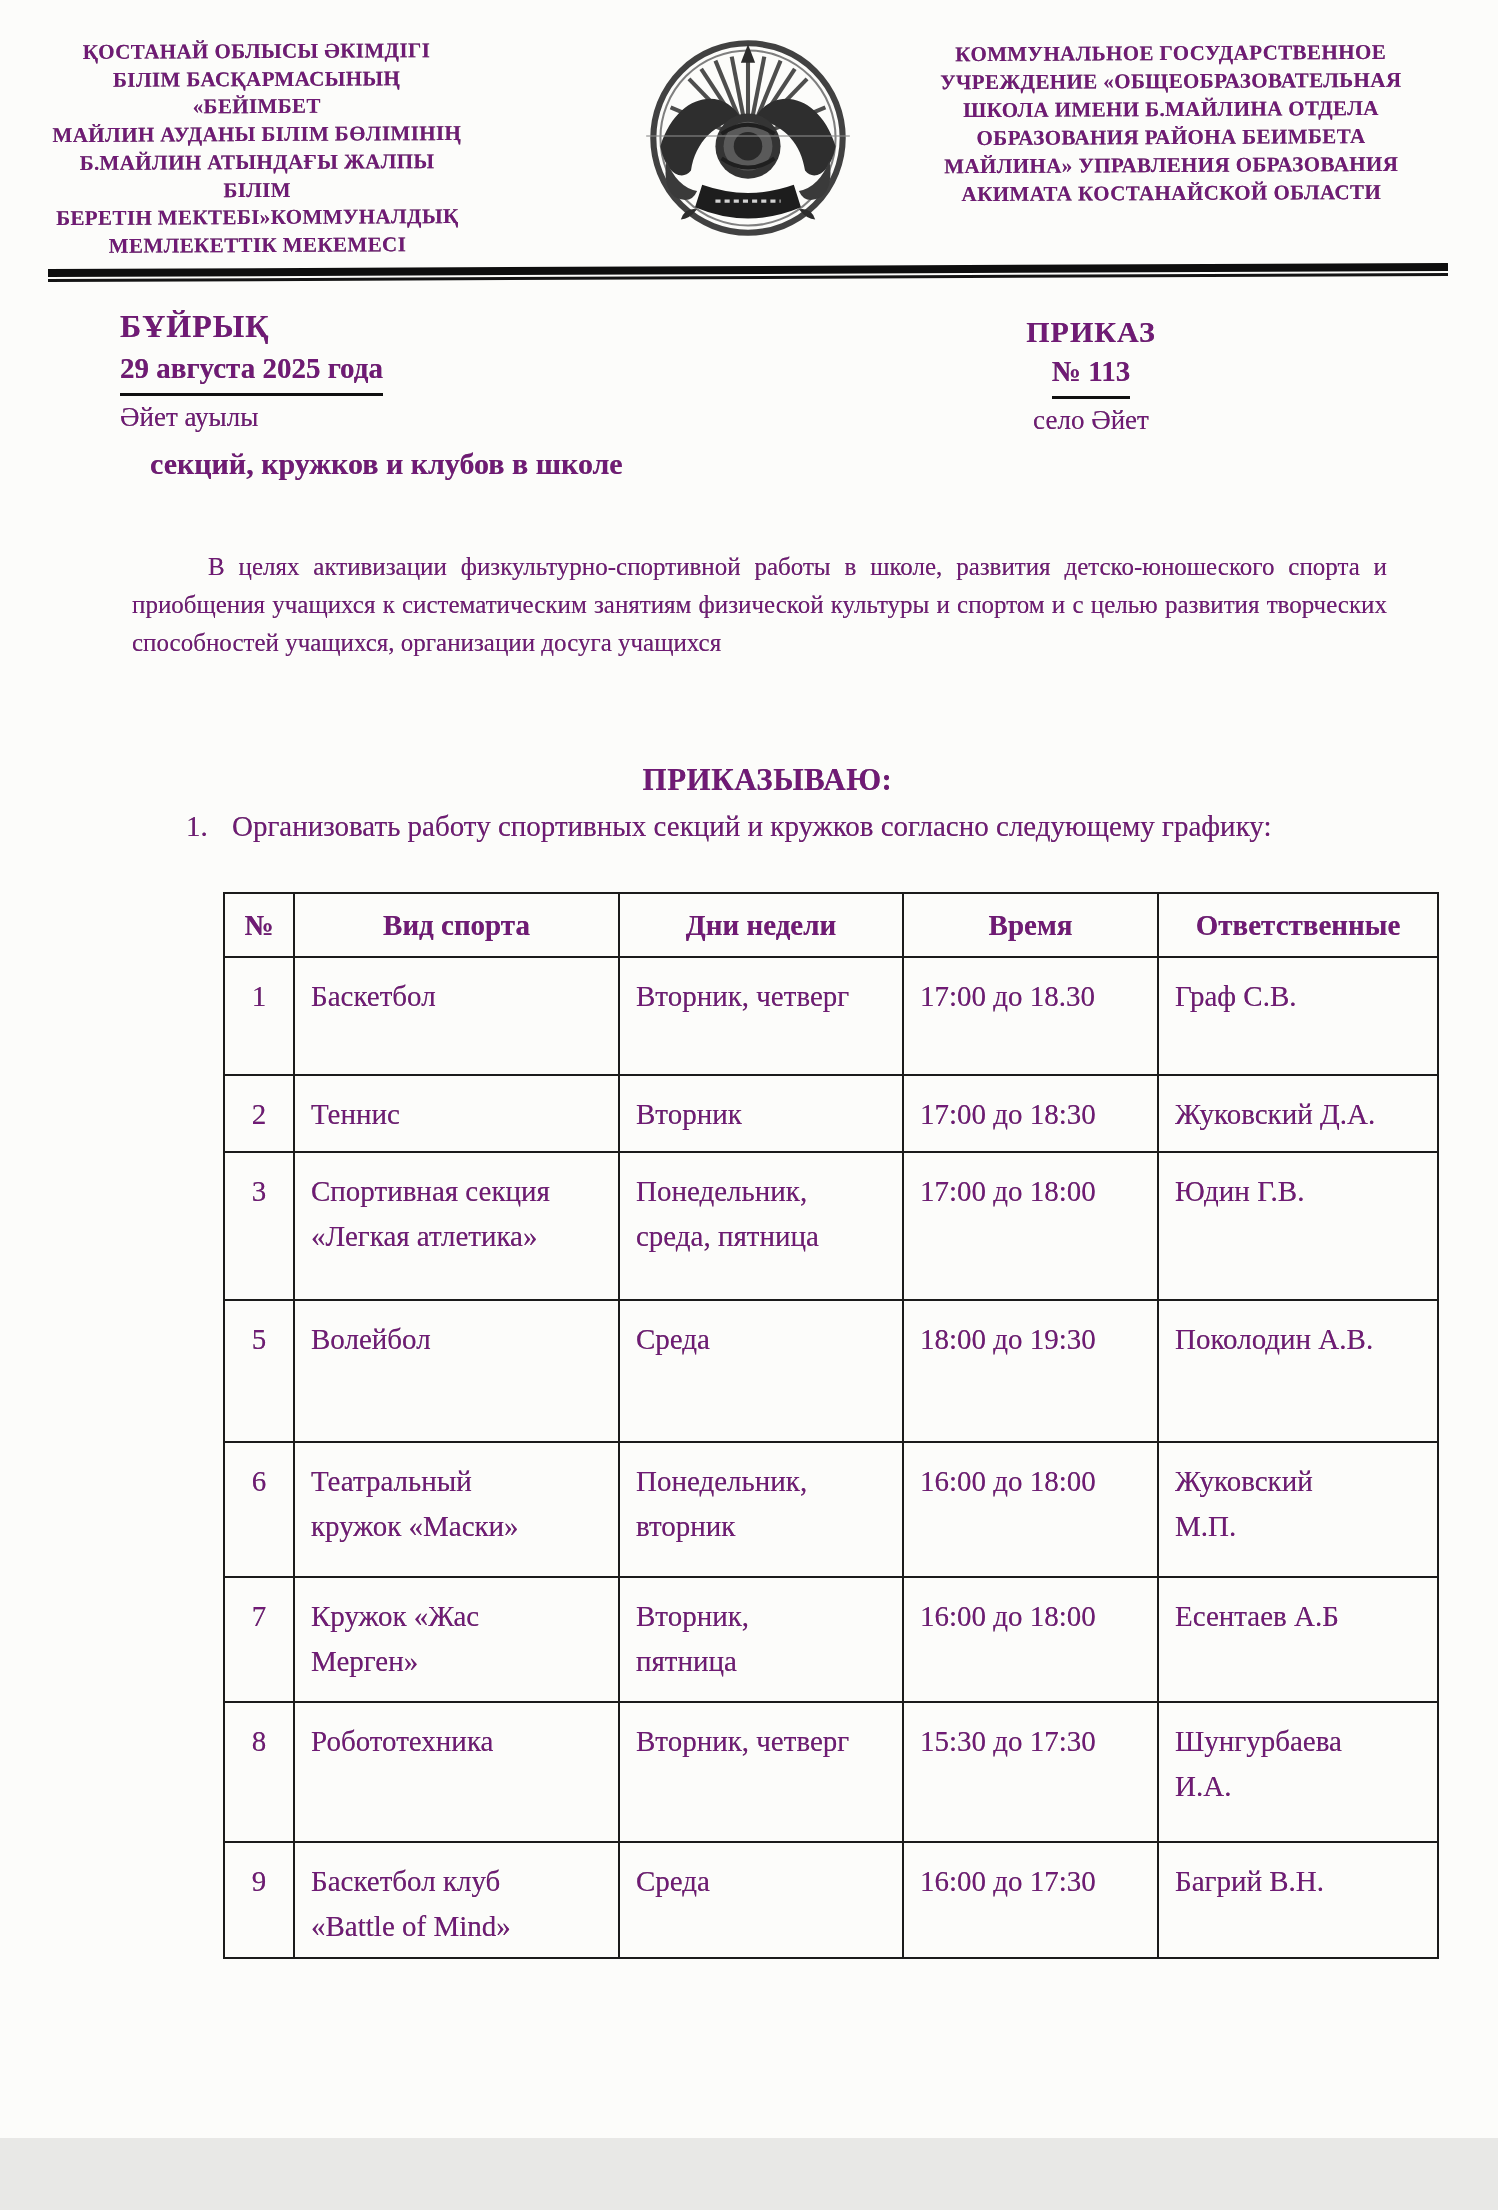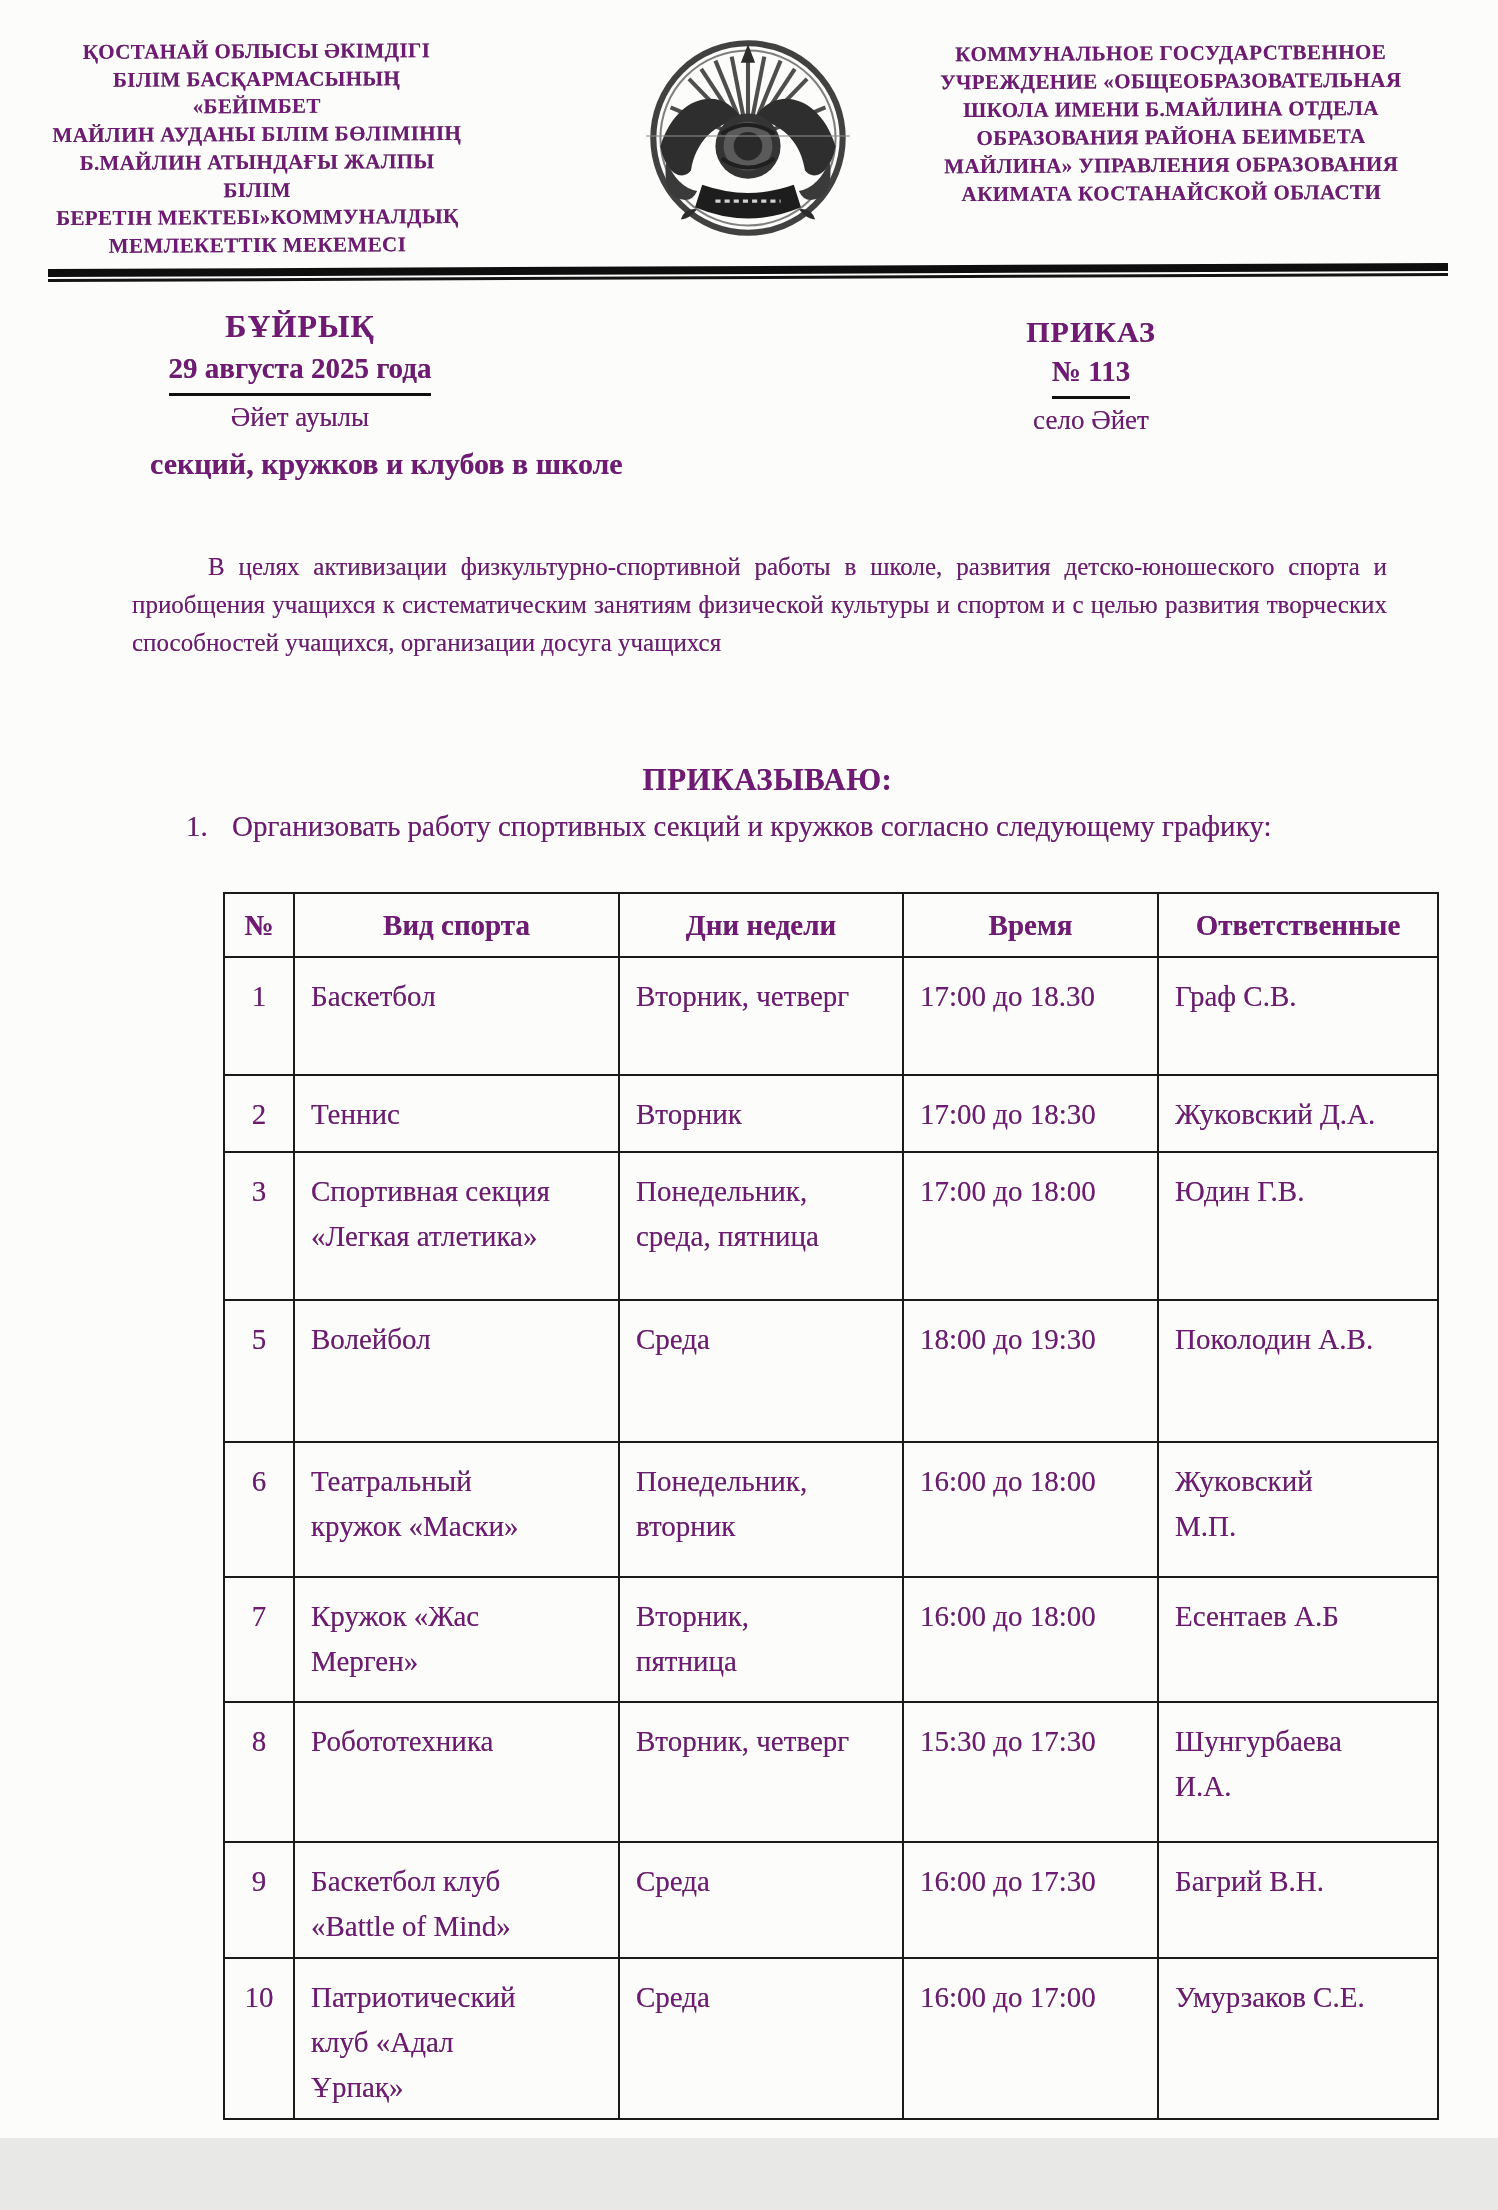--- a/index.html
+++ b/index.html
@@ -32,21 +32,21 @@
     position:absolute; left:628px; top:26px; width:240px; height:224px;
   }
   .rule {
     position:absolute; left:48px; top:266px; width:1400px; height:13px;
     border-top:8px solid #0e0e0e; border-bottom:3px solid #141414;
     transform:rotate(-0.25deg);
   }
 
   
   .order-kk {
-    position:absolute; left:120px; top:306px; width:360px; text-align:center;
+    position:absolute; left:120px; top:306px; width:360px; 
   }
   .order-ru {
     position:absolute; left:926px; top:312px; width:330px; text-align:center;
   }
   .order-title { font-weight:bold; font-size:32px; letter-spacing:1px; line-height:1.3; }
   .order-date  { display:inline-block; font-weight:bold; font-size:29px;
                  border-bottom:3px solid #101010; padding-bottom:8px; margin-top:4px; }
   .order-place { font-size:27px; margin-top:6px; }
 
   
@@ -254,25 +254,16 @@
 И.А.</td>
         </tr>
         <tr style="height: 110px;">
           <td class="num">9</td>
           <td>Баскетбол клуб
 «Battle of Mind»</td>
           <td>Среда</td>
           <td>16:00 до 17:30</td>
           <td>Багрий В.Н.</td>
         </tr>
-        <tr style="height: 145px;">
-          <td class="num">10</td>
-          <td>Патриотический
-клуб «Адал
-Ұрпақ»</td>
-          <td>Среда</td>
-          <td>16:00 до 17:00</td>
-          <td>Умурзаков С.Е.</td>
-        </tr>
       </tbody>
   </table>
 
 </div>
 
 </body></html>

